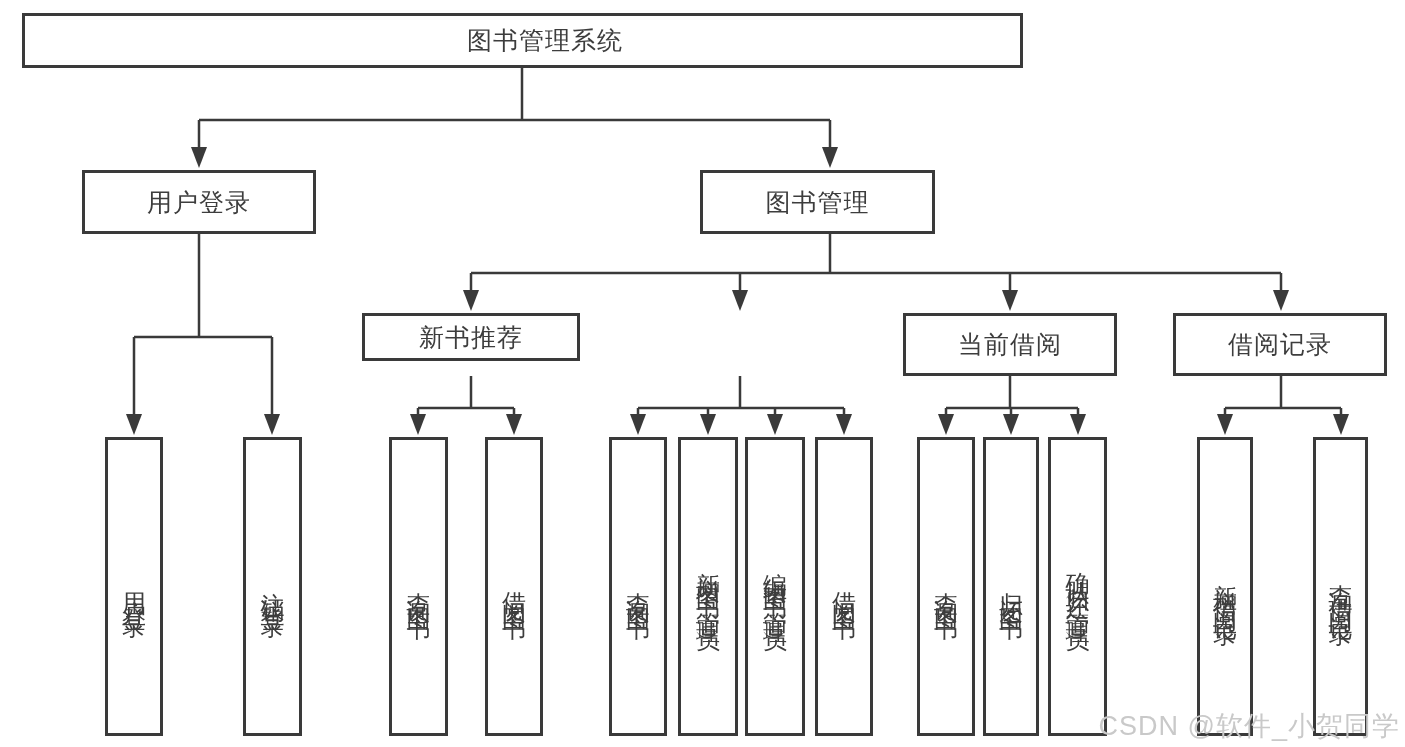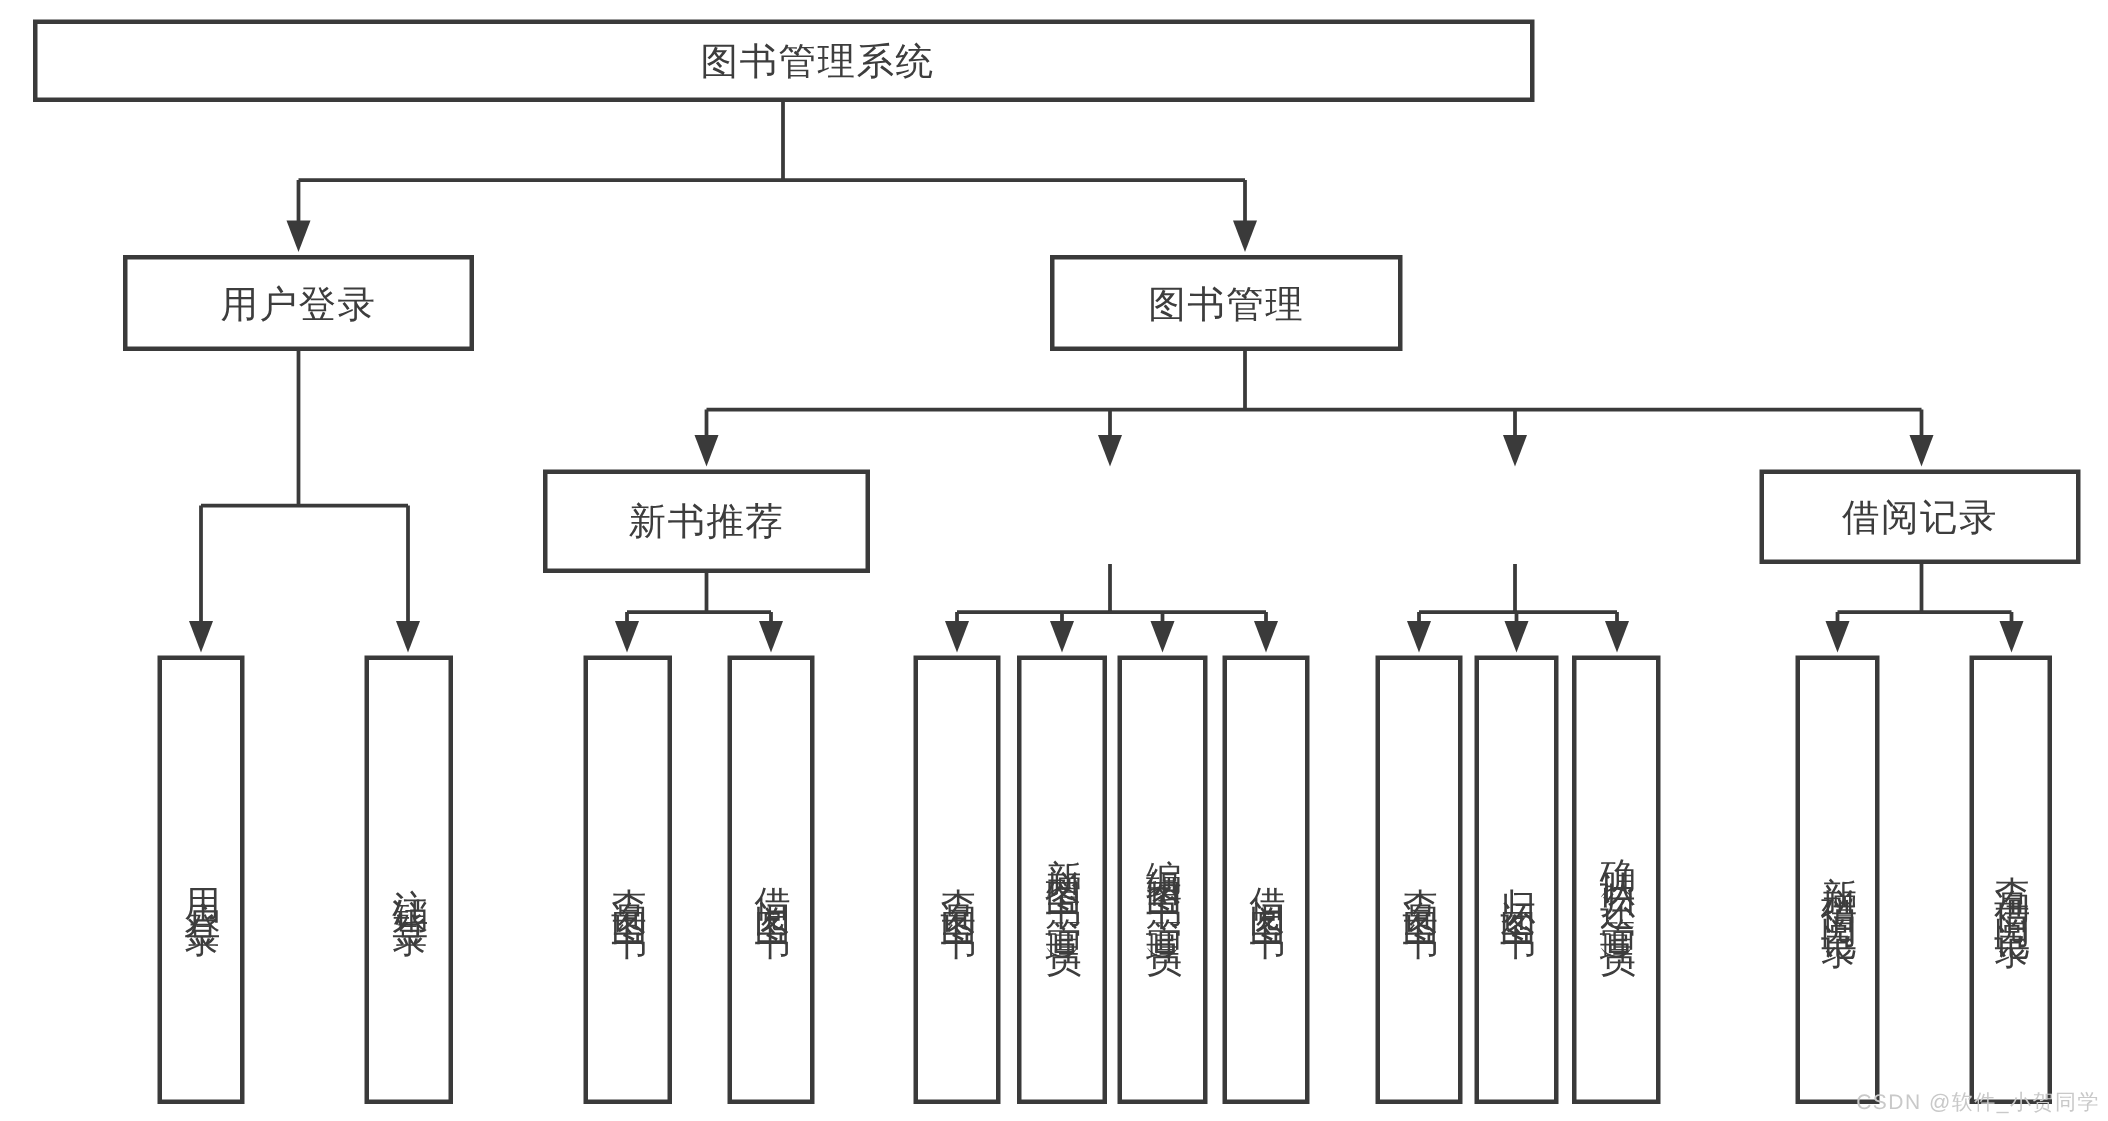--- a/index.html
+++ b/index.html
@@ -30,21 +30,21 @@
     text-orientation:mixed;
     font-size:24px;
     letter-spacing:8px;
     line-height:1;
     padding-top:4px;
   }
   .watermark{
     position:absolute;
     right:5px;bottom:3px;
     z-index:3;
-    font-size:14px;
+    font-size:27px;
     color:var(--watermark,#c9c9c9);
     letter-spacing:1px;
     white-space:nowrap;
   }
 </style>
 </head>
 <body>
 
 <div class="canvas">
 
@@ -96,21 +96,22 @@
       <polygon points="1217,414 1233,414 1225,435"></polygon>
       <polygon points="1333,414 1349,414 1341,435"></polygon>
     </g>
   </svg>
 
   <div class="node" style="left:22px;top:13px;width:1001px;height:55px;padding-left:45px;">图书管理系统</div>
 
   <div class="node" style="left:82px;top:170px;width:234px;height:64px;">用户登录</div>
   <div class="node" style="left:700px;top:170px;width:235px;height:64px;">图书管理</div>
 
-  <div class="node" style="left:362px;top:313px;width:218px;height:69px;">新书推荐</div>
+  <div class="node" style="left:362px;top:313px;width:218px;height:48px;">新书推荐</div>
+  <div class="node" style="left:903px;top:313px;width:214px;height:63px;">当前借阅</div>
   <div class="node" style="left:1173px;top:313px;width:214px;height:63px;">借阅记录</div>
 
   <div class="node leaf" style="left:105px;top:437px;width:58px;height:299px;">用户登录</div>
   <div class="node leaf" style="left:243px;top:437px;width:59px;height:299px;">注销登录</div>
 
   <div class="node leaf" style="left:389px;top:437px;width:59px;height:299px;">查询图书</div>
   <div class="node leaf" style="left:485px;top:437px;width:58px;height:299px;">借阅图书</div>
 
   <div class="node leaf" style="left:609px;top:437px;width:58px;height:299px;">查询图书</div>
   <div class="node leaf" style="left:678px;top:437px;width:60px;height:299px;">新增图书（管理员）</div>

